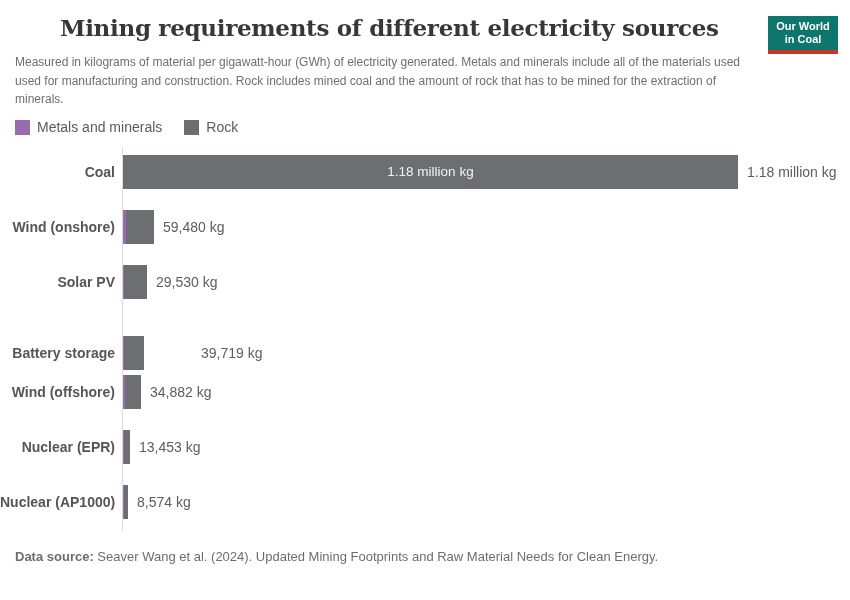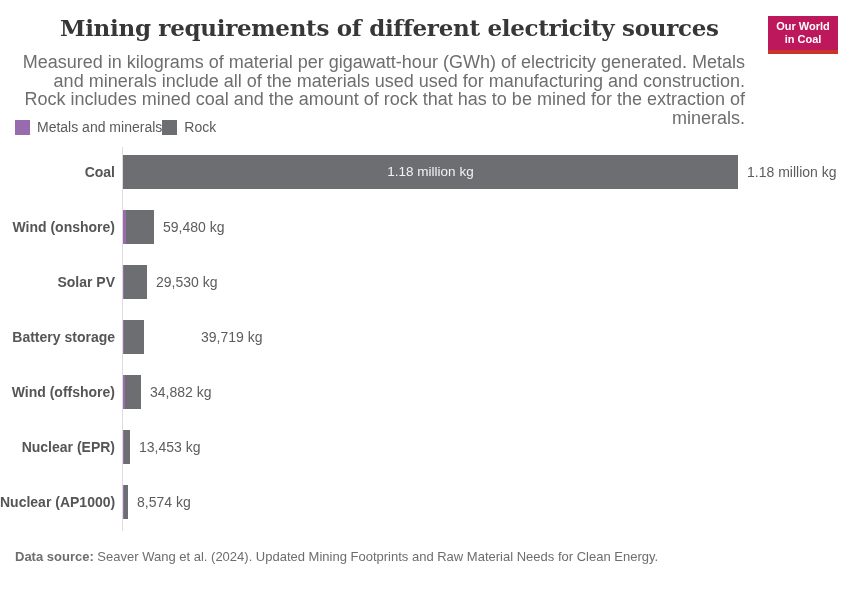--- a/index.html
+++ b/index.html
@@ -13,31 +13,31 @@
   .page { position: absolute; inset: 0; }
 
   .title {
     position: absolute; left: 15px; top: 14px;
     font-family: "DejaVu Serif", "Liberation Serif", serif;
     font-weight: bold; font-size: 23px; letter-spacing: -0.3px;
     color: #373737; width: 740px; margin-left: 45px;
   }
   .logo {
     position: absolute; right: 12px; top: 16px; width: 70px;
-    background: #be185d; border-bottom: 4px solid #c8352b;
+    background: #0f766e; border-bottom: 4px solid #c8352b;
     color: #ffffff; font-weight: bold; font-size: 11px;
     text-align: center; line-height: 13px; padding: 4px 0 4px 0;
   }
   .subtitle {
     position: absolute; left: 15px; top: 53px; width: 730px;
-    font-size: 18px; line-height: 18.5px; color: #6e6e6e; text-align: right;
+    font-size: 12px; line-height: 18.5px; color: #6e6e6e;
   }
   .legend {
     position: absolute; left: 15px; top: 119px;
-    display: flex; align-items: center; 
+    display: flex; align-items: center; gap: 22px;
   }
   .legend-item { display: flex; align-items: center; gap: 7px; }
   .legend-swatch { width: 15px; height: 15px; display: inline-block; }
   .legend-label { font-size: 14px; color: #5a5a5a; }
 
   .chart { position: absolute; left: 0; top: 147px; width: 850px; height: 384px; }
   .axis-line { position: absolute; left: 122px; top: 0; width: 1px; height: 384px; background: #dcdcdc; }
   .chart-row { position: absolute; left: 0; height: 34px; width: 760px; }
   .cat-label {
     position: absolute; left: 0; top: 0; width: 115px; height: 34px;
@@ -105,21 +105,21 @@
           <div class="value-label" style="left: 163px;">59,480 kg</div>
         </div>
         <div class="chart-row" style="top: 118px;">
           <div class="cat-label">Solar PV</div>
           <div class="bar">
             <div class="seg" style="width: 1px; background: rgb(151, 107, 174);"></div>
             <div class="seg" style="width: 23px; background: rgb(109, 110, 113);"></div>
           </div>
           <div class="value-label" style="left: 156px;">29,530 kg</div>
         </div>
-        <div class="chart-row" style="top: 173px;">
+        <div class="chart-row" style="top: 189px;">
           <div class="cat-label">Battery storage</div>
           <div class="bar">
             <div class="seg" style="width: 1px; background: rgb(151, 107, 174);"></div>
             <div class="seg" style="width: 20px; background: rgb(109, 110, 113);"></div>
           </div>
           <div class="value-label" style="left: 153px; margin-left: 48px;">39,719 kg</div>
         </div>
         <div class="chart-row" style="top: 228px;">
           <div class="cat-label">Wind (offshore)</div>
           <div class="bar">

